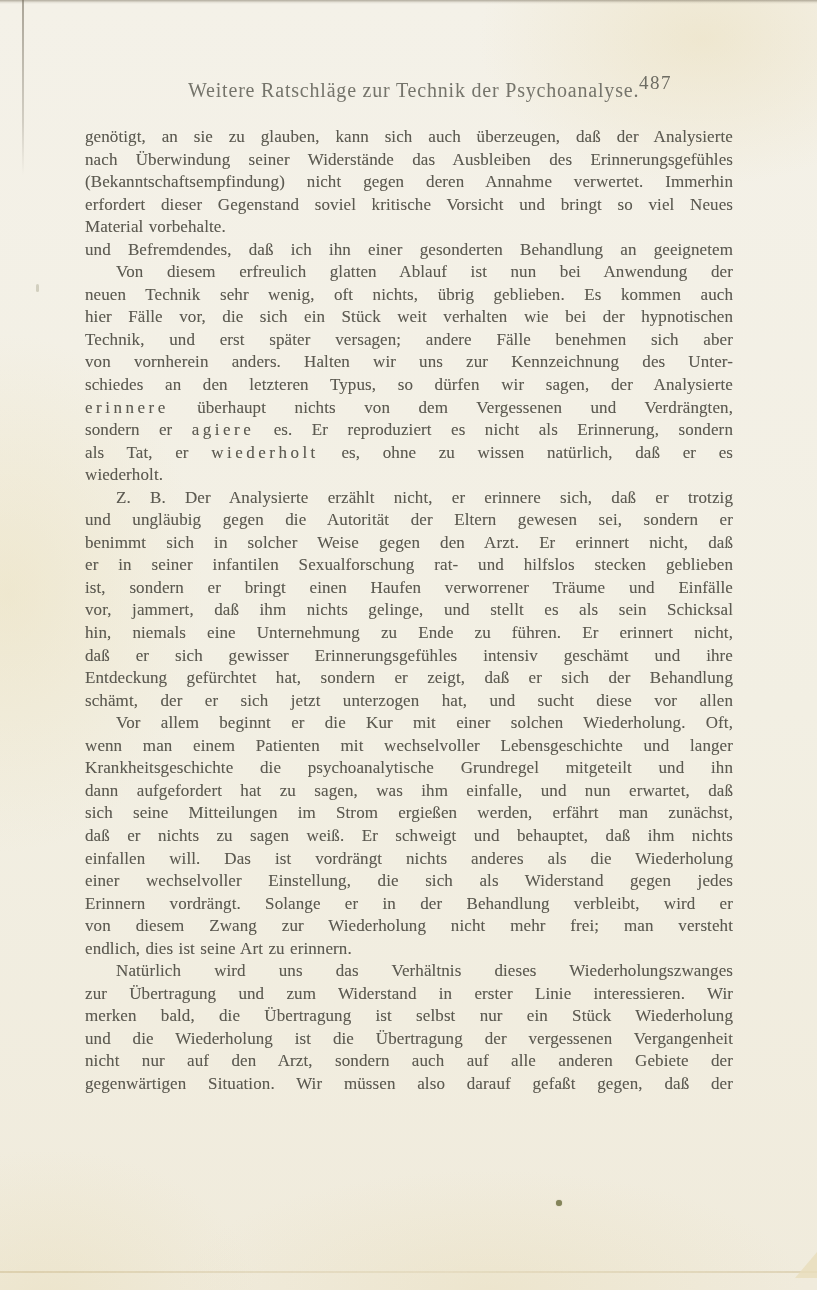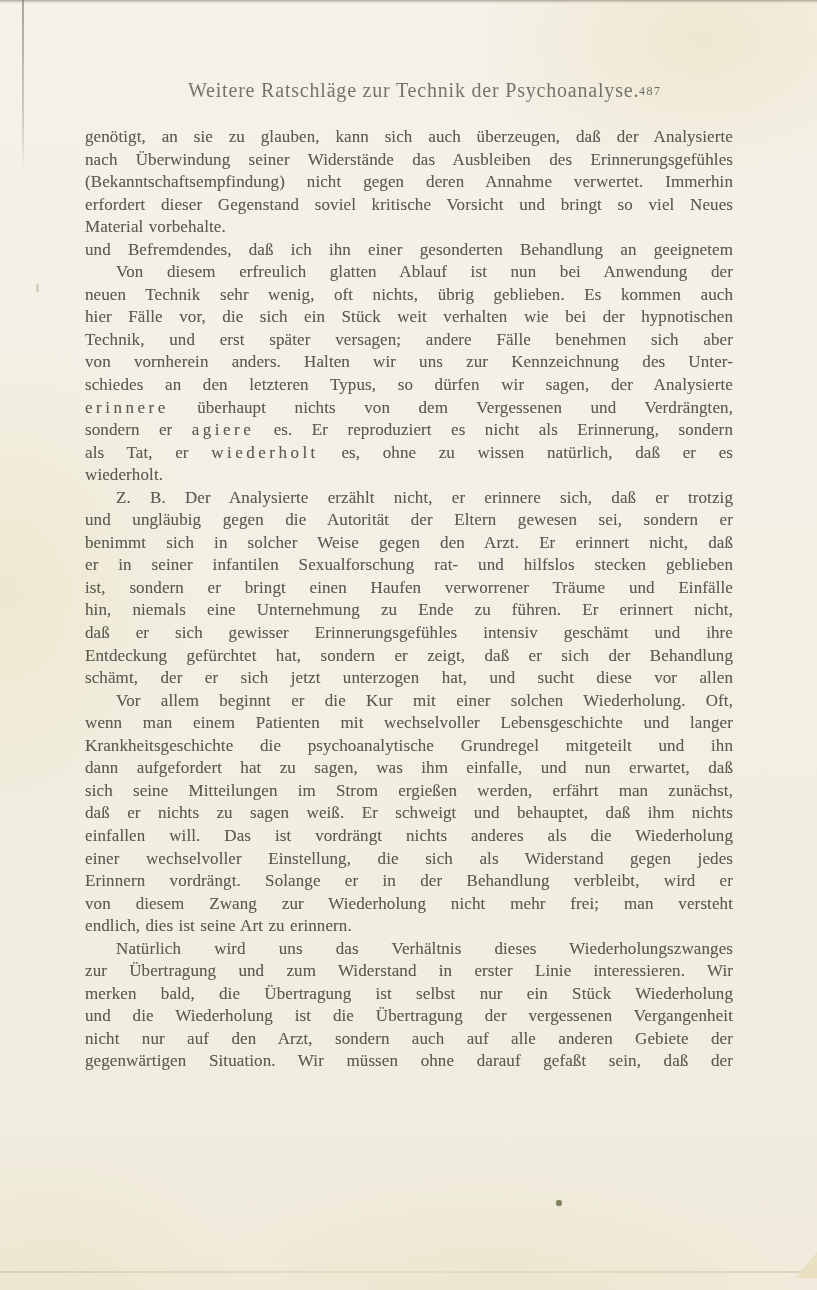--- a/index.html
+++ b/index.html
@@ -48,22 +48,22 @@
   .margin-speck{
     position:absolute;left:36px;top:284px;width:3px;height:8px;border-radius:2px;
     background:rgba(150,145,118,0.35);
   }
   .running-header{position:absolute;left:0;top:0;width:817px;height:110px;}
   .header-title{
     position:absolute;left:188px;top:79px;
     font-size:20px;color:var(--header-ink);letter-spacing:0.8px;white-space:nowrap;
   }
   .page-number{
-    position:absolute;left:639px;top:84px;
-    font-size:12px;color:#6d6c63;letter-spacing:1.5px;
+    position:absolute;left:639px;top:72px;
+    font-size:19px;color:#6d6c63;letter-spacing:1.5px;
   }
   .text-body{
     position:absolute;left:85px;top:126px;width:648px;
     font-size:17px;line-height:22.55px;color:var(--ink);
     letter-spacing:0.1px;word-spacing:1px;
     text-shadow:0 0 0.5px rgba(92,90,81,0.35);
   }
   .para{margin:0;font-family:Liberation Serif, serif;}
   .line{
     text-align:justify;text-align-last:justify;
@@ -109,20 +109,21 @@
         <div class="line">sondern er <span class="sp">agiere</span> es. Er reproduziert es nicht als Erinnerung, sondern</div>
         <div class="line">als Tat, er <span class="sp">wiederholt</span> es, ohne zu wissen natürlich, daß er es</div>
         <div class="line flush">wiederholt.</div>
       </div>
       <div class="para">
         <div class="line indent">Z. B. Der Analysierte erzählt nicht, er erinnere sich, daß er trotzig</div>
         <div class="line">und ungläubig gegen die Autorität der Eltern gewesen sei, sondern er</div>
         <div class="line">benimmt sich in solcher Weise gegen den Arzt.  Er erinnert nicht, daß</div>
         <div class="line">er in seiner infantilen Sexualforschung rat- und hilfslos stecken geblieben</div>
         <div class="line">ist, sondern er bringt einen Haufen verworrener Träume und Einfälle</div>
+        <div class="line">vor, jammert, daß ihm nichts gelinge, und stellt es als sein Schicksal</div>
         <div class="line">hin, niemals eine Unternehmung zu Ende zu führen.  Er erinnert nicht,</div>
         <div class="line">daß er sich gewisser Erinnerungsgefühles intensiv geschämt und ihre</div>
         <div class="line">Entdeckung gefürchtet hat, sondern er zeigt, daß er sich der Behandlung</div>
         <div class="line">schämt, der er sich jetzt unterzogen hat, und sucht diese vor allen</div>
       </div>
       <div class="para">
         <div class="line indent">Vor allem beginnt er die Kur mit einer solchen Wiederholung. Oft,</div>
         <div class="line">wenn man einem Patienten mit wechselvoller Lebensgeschichte und langer</div>
         <div class="line">Krankheitsgeschichte die psychoanalytische Grundregel mitgeteilt und ihn</div>
         <div class="line">dann aufgefordert hat zu sagen, was ihm einfalle, und nun erwartet, daß</div>
@@ -133,16 +134,16 @@
         <div class="line">Erinnern vordrängt.  Solange er in der Behandlung verbleibt, wird er</div>
         <div class="line">von diesem Zwang zur Wiederholung nicht mehr frei; man versteht</div>
         <div class="line flush">endlich, dies ist seine Art zu erinnern.</div>
       </div>
       <div class="para">
         <div class="line indent">Natürlich wird uns das Verhältnis dieses Wiederholungszwanges</div>
         <div class="line">zur Übertragung und zum Widerstand in erster Linie interessieren. Wir</div>
         <div class="line">merken bald, die Übertragung ist selbst nur ein Stück Wiederholung</div>
         <div class="line">und die Wiederholung ist die Übertragung der vergessenen Vergangenheit</div>
         <div class="line">nicht nur auf den Arzt, sondern auch auf alle anderen Gebiete der</div>
-        <div class="line">gegenwärtigen Situation.  Wir müssen ohne darauf gefaßt sein, daß der</div>
+        <div class="line">gegenwärtigen Situation.  Wir müssen also darauf gefaßt gegen, daß der</div>
       </div>
     </div>
 </div>
 
 </body></html>

